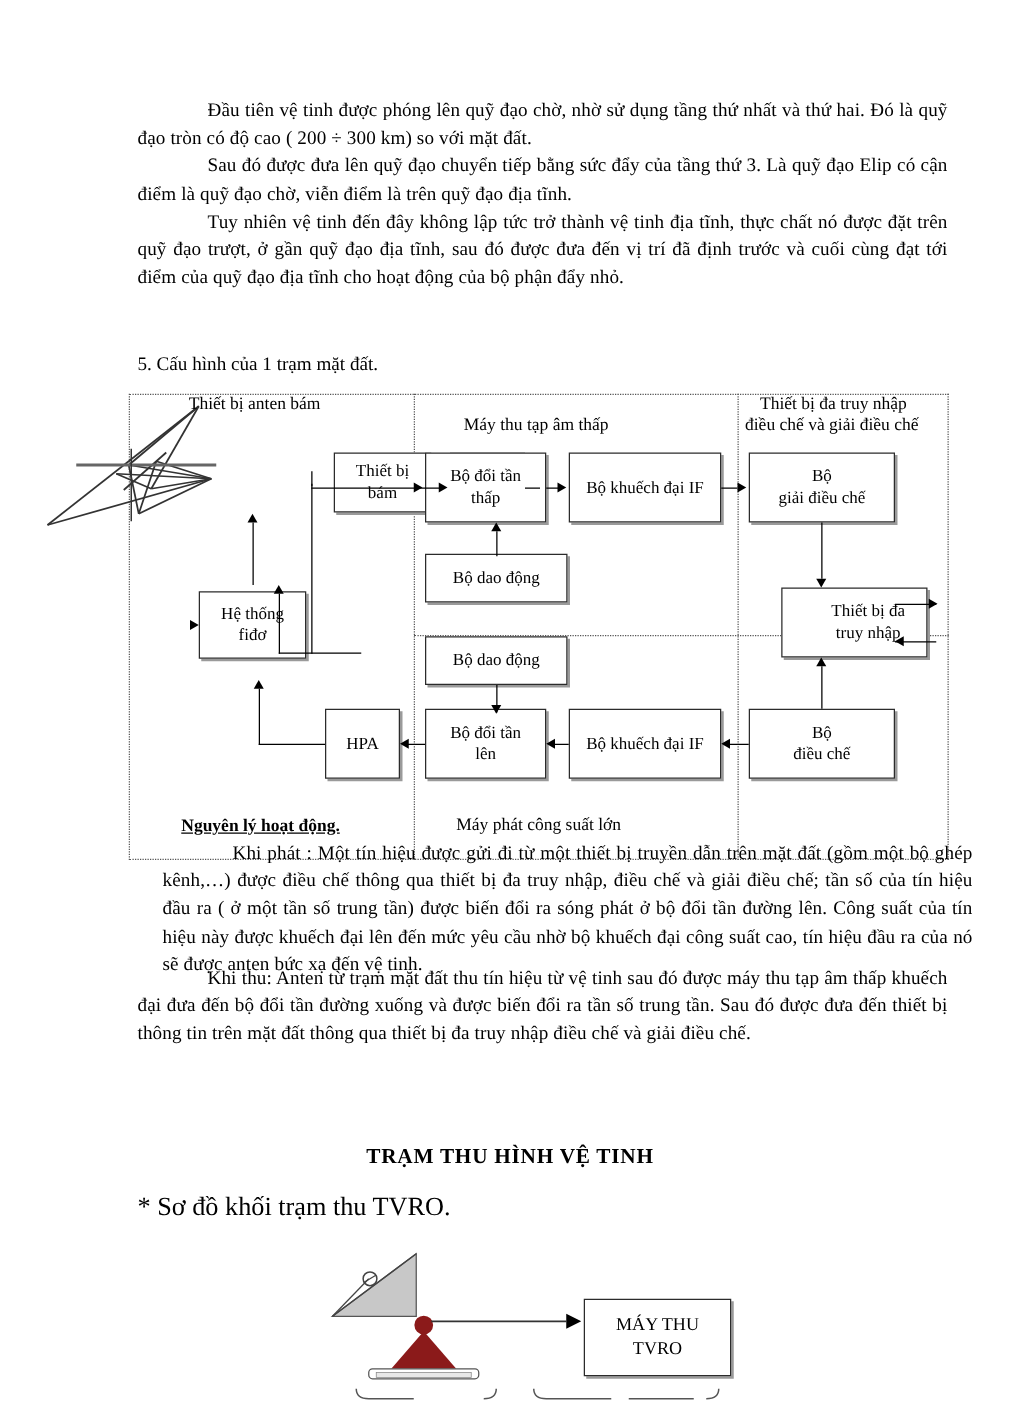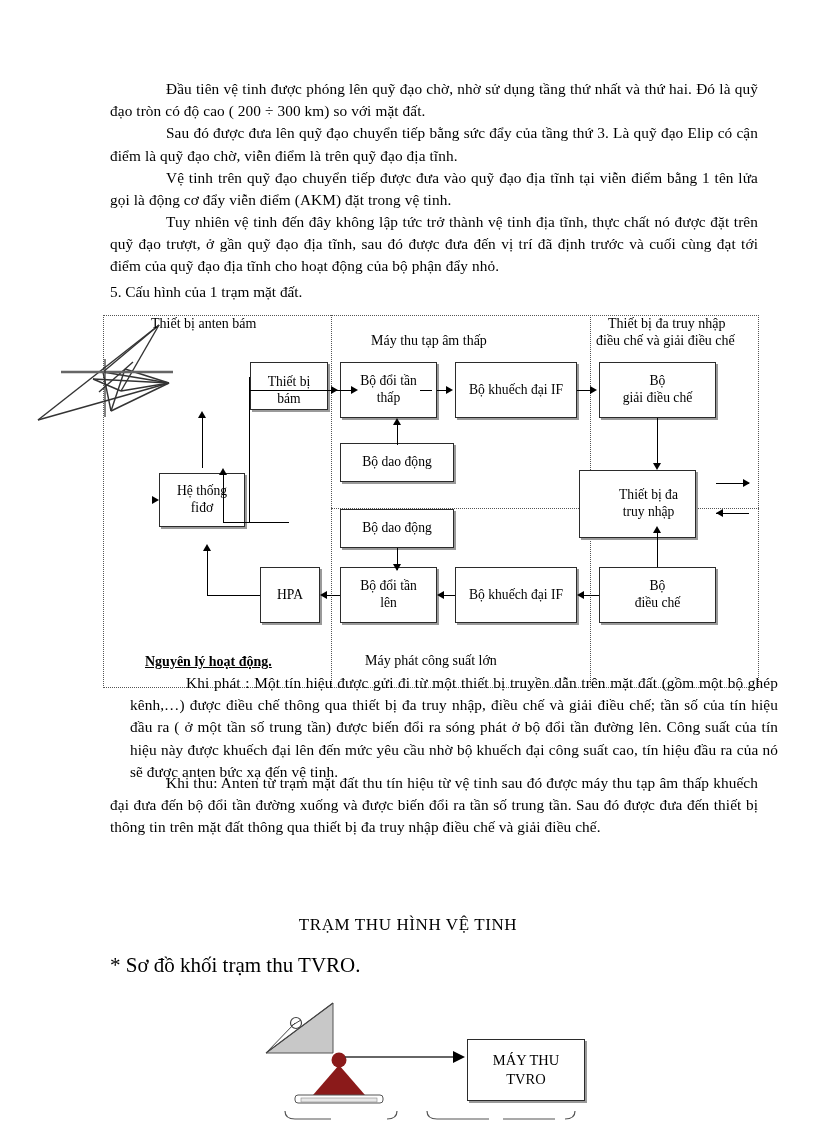--- a/index.html
+++ b/index.html
@@ -48,21 +48,21 @@
     font-size: 15.3px;
   }
 
   .doc-title {
     position: absolute;
     left: 0;
     top: 915px;
     width: 816px;
     text-align: center;
     font-size: 17px;
-    font-weight: normal;
+    font-weight: bold;
     letter-spacing: 0.6px;
   }
   .subhead-tvro {
     position: absolute;
     left: 110px;
     top: 953px;
     font-size: 21px;
   }
 
   
@@ -163,21 +163,20 @@
   }
 </style>
 </head>
 <body>
 
 <div class="page">
 
   <div class="textblock para-top">
     <p>Đầu tiên vệ tinh được phóng lên quỹ đạo chờ, nhờ sử dụng tầng thứ nhất và thứ hai. Đó là quỹ đạo tròn có độ cao ( 200 ÷ 300 km) so với mặt đất.</p>
     <p>Sau đó được đưa lên quỹ đạo chuyển tiếp bằng sức đẩy của tầng thứ 3. Là quỹ đạo Elip có cận điểm là quỹ đạo chờ, viễn điểm là trên quỹ đạo địa tĩnh.</p>
-    <p>Vệ tinh trên quỹ đạo chuyển tiếp được đưa vào quỹ đạo địa tĩnh tại viễn điểm bằng 1 tên lửa gọi là động cơ đẩy viễn điểm (AKM) đặt trong vệ tinh.</p>
     <p>Tuy nhiên vệ tinh đến đây không lập tức trở thành vệ tinh địa tĩnh, thực chất nó được đặt trên quỹ đạo trượt, ở gần quỹ đạo địa tĩnh, sau đó được đưa đến vị trí đã định trước và cuối cùng đạt tới điểm của quỹ đạo địa tĩnh cho hoạt động của bộ phận đẩy nhỏ.</p>
   </div>
 
   <div class="heading-sec">5. Cấu hình của 1 trạm mặt đất.</div>
 
   <div class="diagram">
 
     <div class="frame"></div>
 
     <div class="vdash" style="left:228px;"></div>
@@ -205,21 +204,21 @@
       <line x1="72" y1="42" x2="72" y2="100" stroke="#333" stroke-width="1.2"></line>
     </svg>
 
     <div class="lbl" style="left:48px; top:0px;">Thiết bị  anten bám</div>
     <div class="lbl" style="left:268px; top:17px;">Máy thu tạp âm thấp</div>
     <div class="lbl" style="left:505px; top:0px;">Thiết bị đa truy nhập</div>
     <div class="lbl" style="left:493px; top:17px;">điều chế và giải điều chế</div>
     <div class="lbl underline" style="left:42px; top:338px;font-weight:bold;">Nguyên lý hoạt động.</div>
     <div class="lbl" style="left:262px; top:337px;text-align:center;">Máy phát công suất lớn</div>
 
-    <div class="bx" style="left:147px; top:47px; width:78px; height:48px;align-items:flex-end;">
+    <div class="bx" style="left:164px; top:47px; width:78px; height:48px;">
       <span>
         <span>Thiết bị</span><br>
         <span>bám</span>
       </span>
     </div>
 
     <div class="bx" style="left:56px; top:158px; width:86px; height:54px;">
       <span>
         <span>Hệ thống</span><br>
         <span>fiđơ</span>
@@ -249,21 +248,21 @@
     </div>
 
     <div class="bx" style="left:237px; top:128px; width:114px; height:39px;">
       <span>Bộ dao động</span>
     </div>
 
     <div class="bx" style="left:237px; top:194px; width:114px; height:39px;">
       <span>Bộ dao động</span>
     </div>
 
-    <div class="bx" style="left:476px; top:155px; width:117px; height:68px;padding-left:24px;">
+    <div class="bx" style="left:522px; top:155px; width:117px; height:56px;padding-left:24px;">
       <span>
         <span>Thiết bị đa</span><br>
         <span>truy nhập</span>
       </span>
     </div>
 
     <div class="bx" style="left:157px; top:252px; width:60px; height:56px;">
       <span>HPA</span>
     </div>
 

